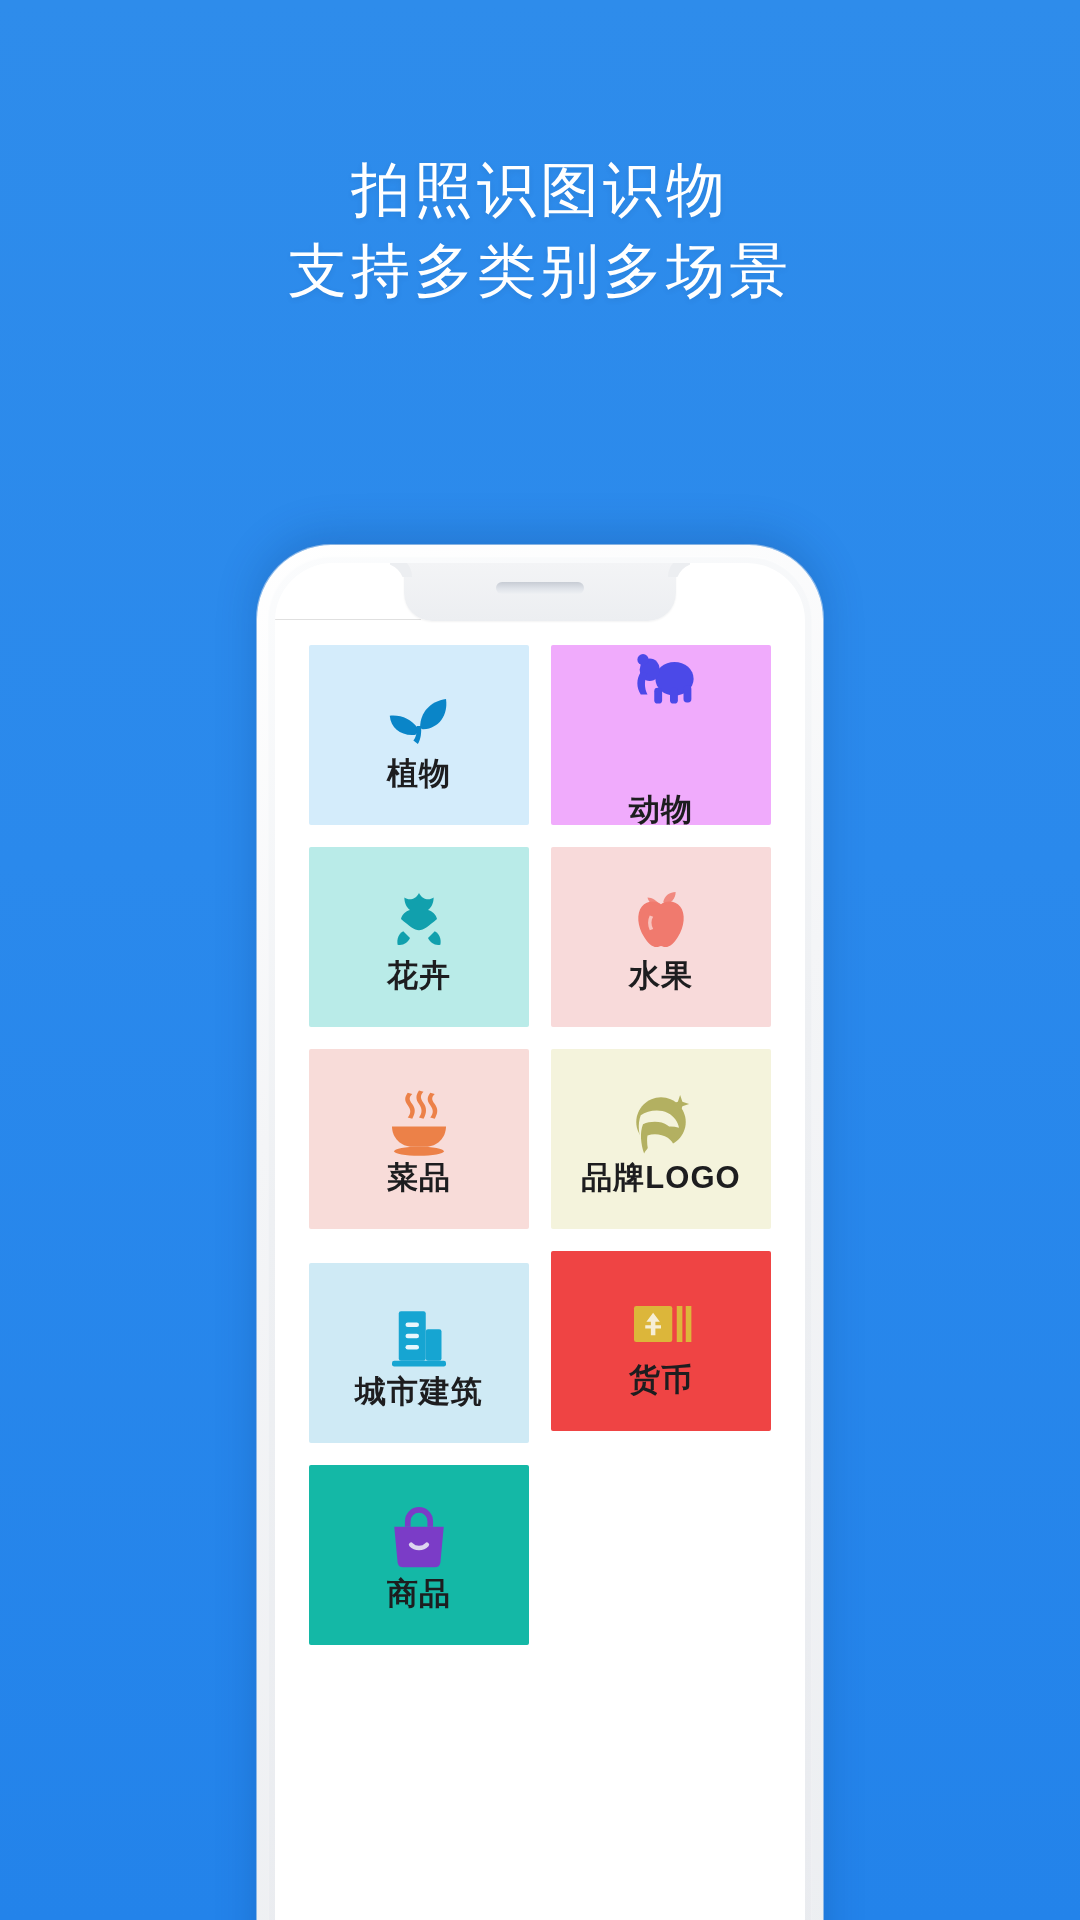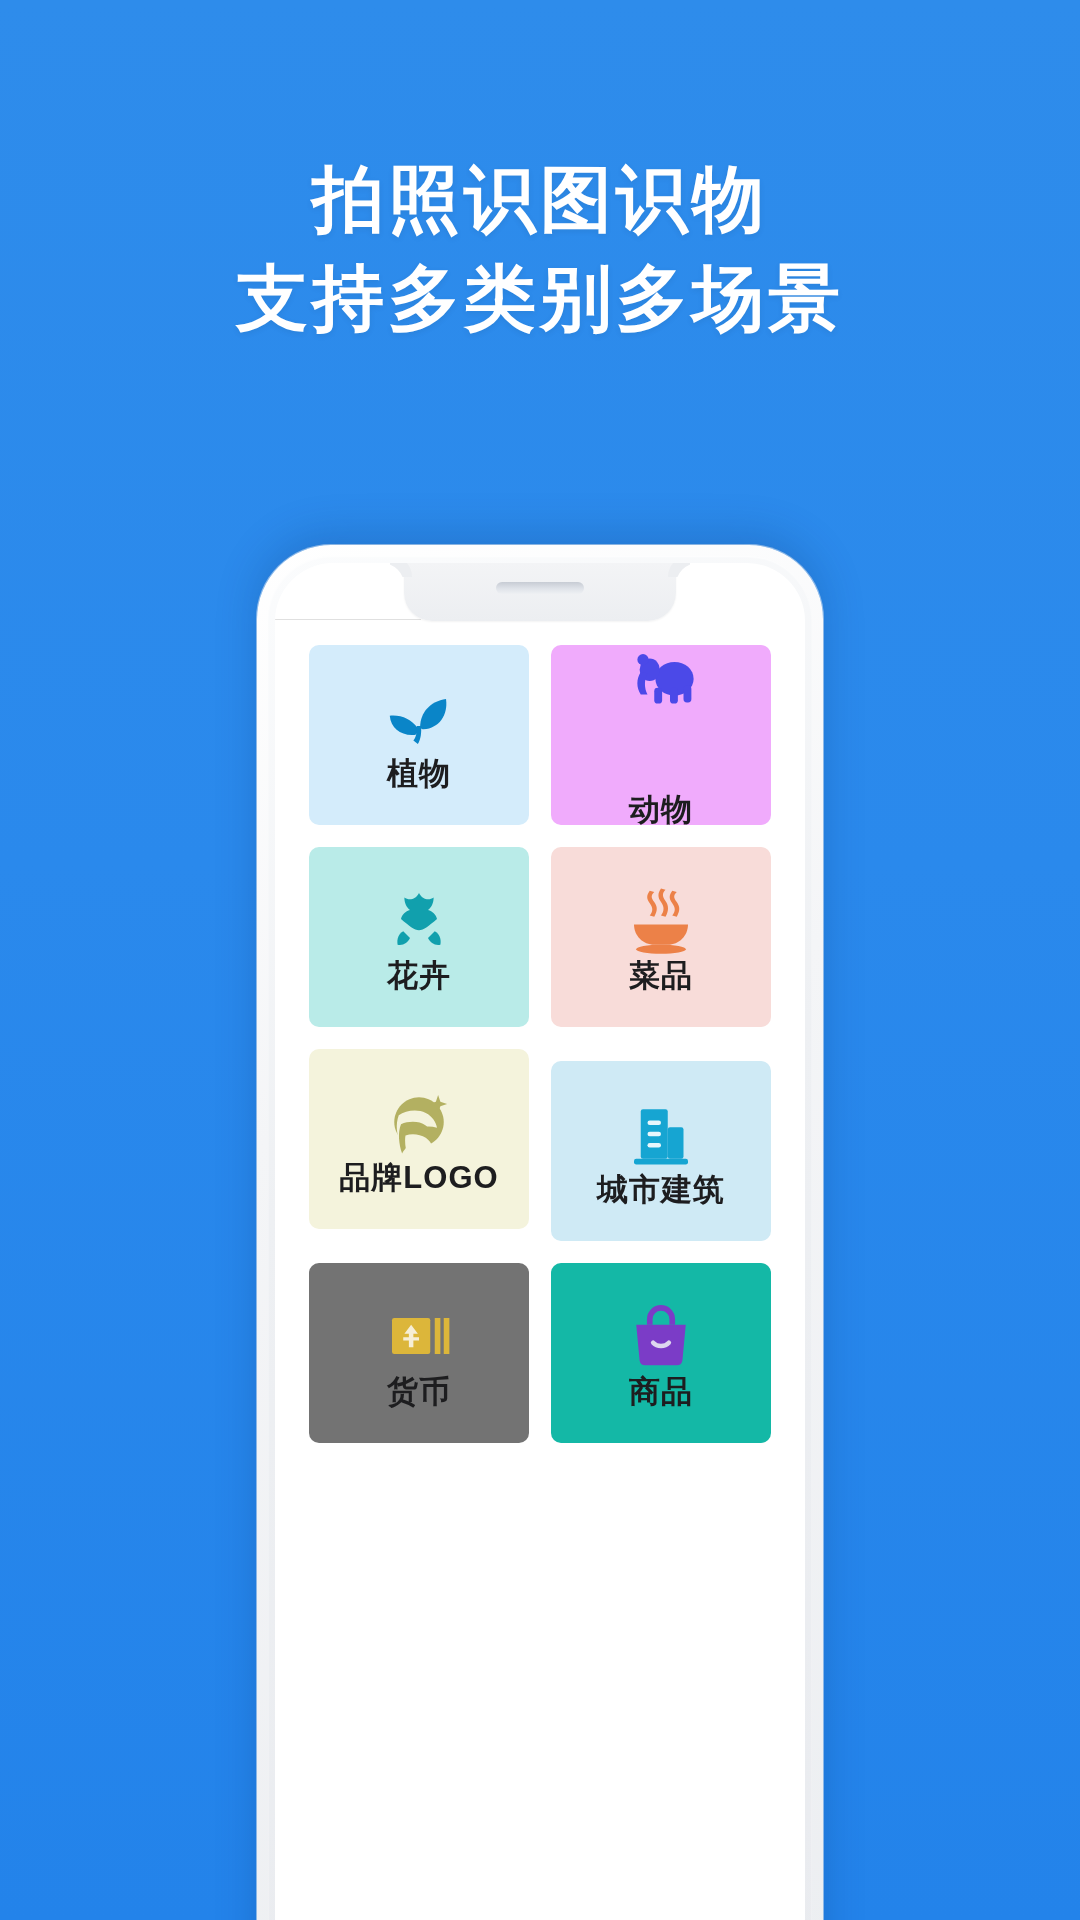--- a/index.html
+++ b/index.html
@@ -14,22 +14,22 @@
   }
 
   
   .headline {
     position: absolute;
     top: 150px; left: 0; right: 0;
     text-align: center;
     color: #ffffff;
   }
   .headline .line {
-    font-size: 72px;
-    font-weight: bold;
+    font-size: 59px;
+    font-weight: normal;
     letter-spacing: 4px;
     line-height: 1.38;
     text-shadow: 0 2px 6px rgba(0,0,0,0.07);
   }
 
   
   .phone {
     position: absolute;
     left: 50%;
     transform: translateX(-50%);
@@ -109,21 +109,21 @@
     top: 82px; left: 0; right: 0;
     padding: 0 34px;
     display: grid;
     grid-template-columns: repeat(2, 1fr);
     column-gap: 22px;
     row-gap: 22px;
   }
   .card {
     position: relative;
     height: 180px;
-    border-radius: 10px;
+    border-radius: 2px;
     display: flex;
     flex-direction: column;
     align-items: center;
     justify-content: center;
     gap: 4px;
     cursor: pointer;
   }
   .card-icon {
     width: 72px; height: 72px;
     display: flex;
@@ -183,20 +183,31 @@
           <div class="card" style="background: rgb(185, 235, 232);">
             <div class="card-icon">
               <svg viewBox="0 0 64 64">
                 <path fill="#11a0ad" d="M32 8c-3 6-9 7-13 4 0 5 2 9 5 11-4 1-7 4-8 8 7 6 12 10 16 10s9-4 16-10c-1-4-4-7-8-8 3-2 5-6 5-11-4 3-10 2-13-4z"></path>
                 <path fill="#11a0ad" d="M18 42c-4 2-6 7-5 12 5 1 9-2 11-6z"></path>
                 <path fill="#11a0ad" d="M46 42c4 2 6 7 5 12-5 1-9-2-11-6z"></path>
               </svg>
             </div>
             <div class="card-label">花卉</div>
           </div>
+          <div class="card" style="background: rgb(248, 218, 218);">
+            <div class="card-icon">
+              <svg viewBox="0 0 64 64">
+                <path fill="#f07a6e" d="M32 18c-5-4-13-3-17 2-5 6-4 18 2 27 3 5 7 9 11 9 2 0 3-1 4-1s2 1 4 1c4 0 8-4 11-9 6-9 7-21 2-27-4-5-12-6-17-2z"></path>
+                <path fill="#f07a6e" d="M34 16c1-6 6-9 11-9 0 6-4 10-9 11z" opacity="0.85"></path>
+                <path fill="#f07a6e" d="M20 12c4 0 9 3 11 7-5 1-10-2-11-7z" opacity="0.85"></path>
+                <path fill="#ffffff" opacity="0.55" d="M22 28c-2 4-2 9 0 13l3-1c-2-4-2-8 0-11z"></path>
+              </svg>
+            </div>
+            <div class="card-label">水果</div>
+          </div>
           <div class="card" style="background: rgb(248, 220, 217);">
             <div class="card-icon">
               <svg viewBox="0 0 64 64">
                 <path fill="#ec8148" d="M22 6c-3 4-3 7 0 11s3 7 0 11l4 1c3-5 3-9 0-13s-3-6 0-9z"></path>
                 <path fill="#ec8148" d="M32 4c-3 4-3 8 0 12s3 8 0 12l4 1c3-5 3-10 0-14s-3-7 0-10z"></path>
                 <path fill="#ec8148" d="M42 6c-3 4-3 7 0 11s3 7 0 11l4 1c3-5 3-9 0-13s-3-6 0-9z"></path>
                 <path fill="#ec8148" d="M8 36h48c0 10-8 18-18 18H26c-10 0-18-8-18-18z"></path>
                 <ellipse cx="32" cy="58" rx="22" ry="4" fill="#ec8148"></ellipse>
               </svg>
             </div>
@@ -220,21 +231,21 @@
                 <rect x="14" y="10" width="24" height="44" rx="2" fill="#16a5d2"></rect>
                 <rect x="38" y="26" width="14" height="28" rx="2" fill="#16a5d2"></rect>
                 <rect x="20" y="20" width="12" height="4" rx="2" fill="#e8f6fc"></rect>
                 <rect x="20" y="30" width="12" height="4" rx="2" fill="#e8f6fc"></rect>
                 <rect x="20" y="40" width="12" height="4" rx="2" fill="#e8f6fc"></rect>
                 <rect x="8" y="54" width="48" height="5" rx="2" fill="#16a5d2"></rect>
               </svg>
             </div>
             <div class="card-label">城市建筑</div>
           </div>
-          <div class="card" style="background: #737373;">
+          <div class="card" style="background: #ef4444;">
             <div class="card-icon">
               <svg viewBox="0 0 64 64">
                 <rect x="8" y="16" width="34" height="32" rx="2" fill="#dcb63a"></rect>
                 <rect x="46" y="16" width="5" height="32" fill="#dcb63a"></rect>
                 <rect x="54" y="16" width="5" height="32" fill="#dcb63a"></rect>
                 <path fill="#f6eed6" d="M25 22l-6 8h4v3h-5v3h5v6h4v-6h5v-3h-5v-3h4z"></path>
               </svg>
             </div>
             <div class="card-label">货币</div>
           </div>

